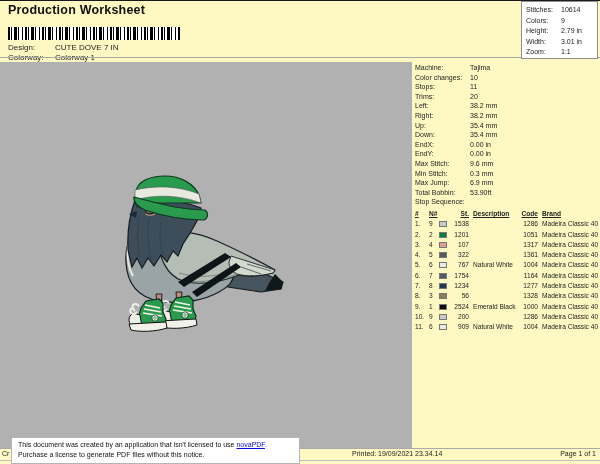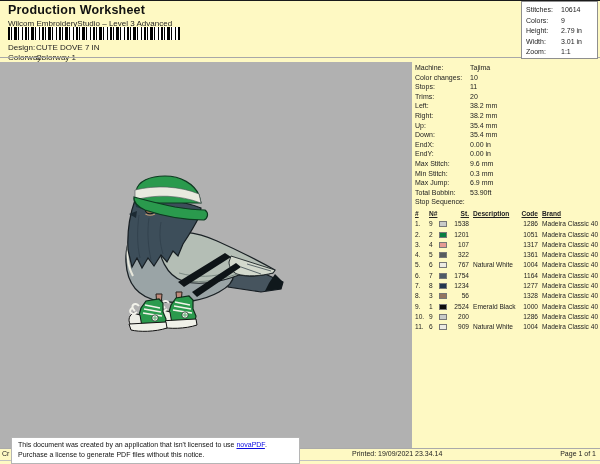--- a/index.html
+++ b/index.html
@@ -5,21 +5,21 @@
   html,body{margin:0;padding:0;background:#fff;}
   .page{position:relative;width:600px;height:464px;background:#fef9c3;overflow:hidden;
         font-family:"Liberation Sans","DejaVu Sans",sans-serif;color:#222;}
   .topline{position:absolute;top:0;left:0;width:600px;height:1px;background:#1a1a1a;}
   .title{position:absolute;left:8px;top:3px;font-size:12.5px;font-weight:bold;color:#111;letter-spacing:.2px;}
   .subtitle{position:absolute;left:8px;top:19px;font-size:8px;color:#222;}
   .barcode{position:absolute;left:8px;top:27px;width:172px;height:13px;background:
     repeating-linear-gradient(90deg,#000 0 2px,#fff 2px 3px,#000 3px 4px,#fff 4px 6px,
     #000 6px 9px,#fff 9px 10px,#000 10px 11px,#fff 11px 14px,#000 14px 15px,#fff 15px 17px);}
   .meta{position:absolute;left:8px;font-size:8px;color:#222;}
-  .meta .lbl{display:inline-block;width:28px;}
+  .meta .lbl{display:inline-block;width:47px;}
   .meta-design{top:43px;} .meta-colorway{top:53px;}
   .hdrule{position:absolute;top:57px;left:0;width:600px;height:1px;background:#a8a8a8;}
 
   .summary{position:absolute;left:521px;top:1px;width:77px;height:58px;border:1px solid #8f8f8f;
            background:#fff;box-sizing:border-box;padding:3px 0 0 4px;font-size:7px;line-height:10.6px;}
   .srow{display:flex;} .slbl{width:35px;} .sval{}
 
   .canvas{position:absolute;left:0;top:62px;width:412px;height:386px;background:#b1b1b1;}
   .pigeon{position:absolute;left:115px;top:108px;}
 
@@ -47,21 +47,20 @@
           padding:2px 0 0 6px;z-index:5;color:#111;}
   .notice a{color:#0a0ae0;text-decoration:underline;cursor:pointer;}
 </style>
 </head>
 <body>
 
 <div class="page">
   <div class="topline"></div>
 
   <div class="title">Production Worksheet</div>
-  <div class="subtitle">Wilcom EmbroideryStudio – Level 3 Advanced</div>
   <div class="barcode"></div>
 
   <div class="meta meta-design">
     <span class="lbl">Design:</span><span>CUTE DOVE 7 IN</span>
   </div>
   <div class="meta meta-colorway">
     <span class="lbl">Colorway:</span><span>Colorway 1</span>
   </div>
   <div class="hdrule"></div>
 

